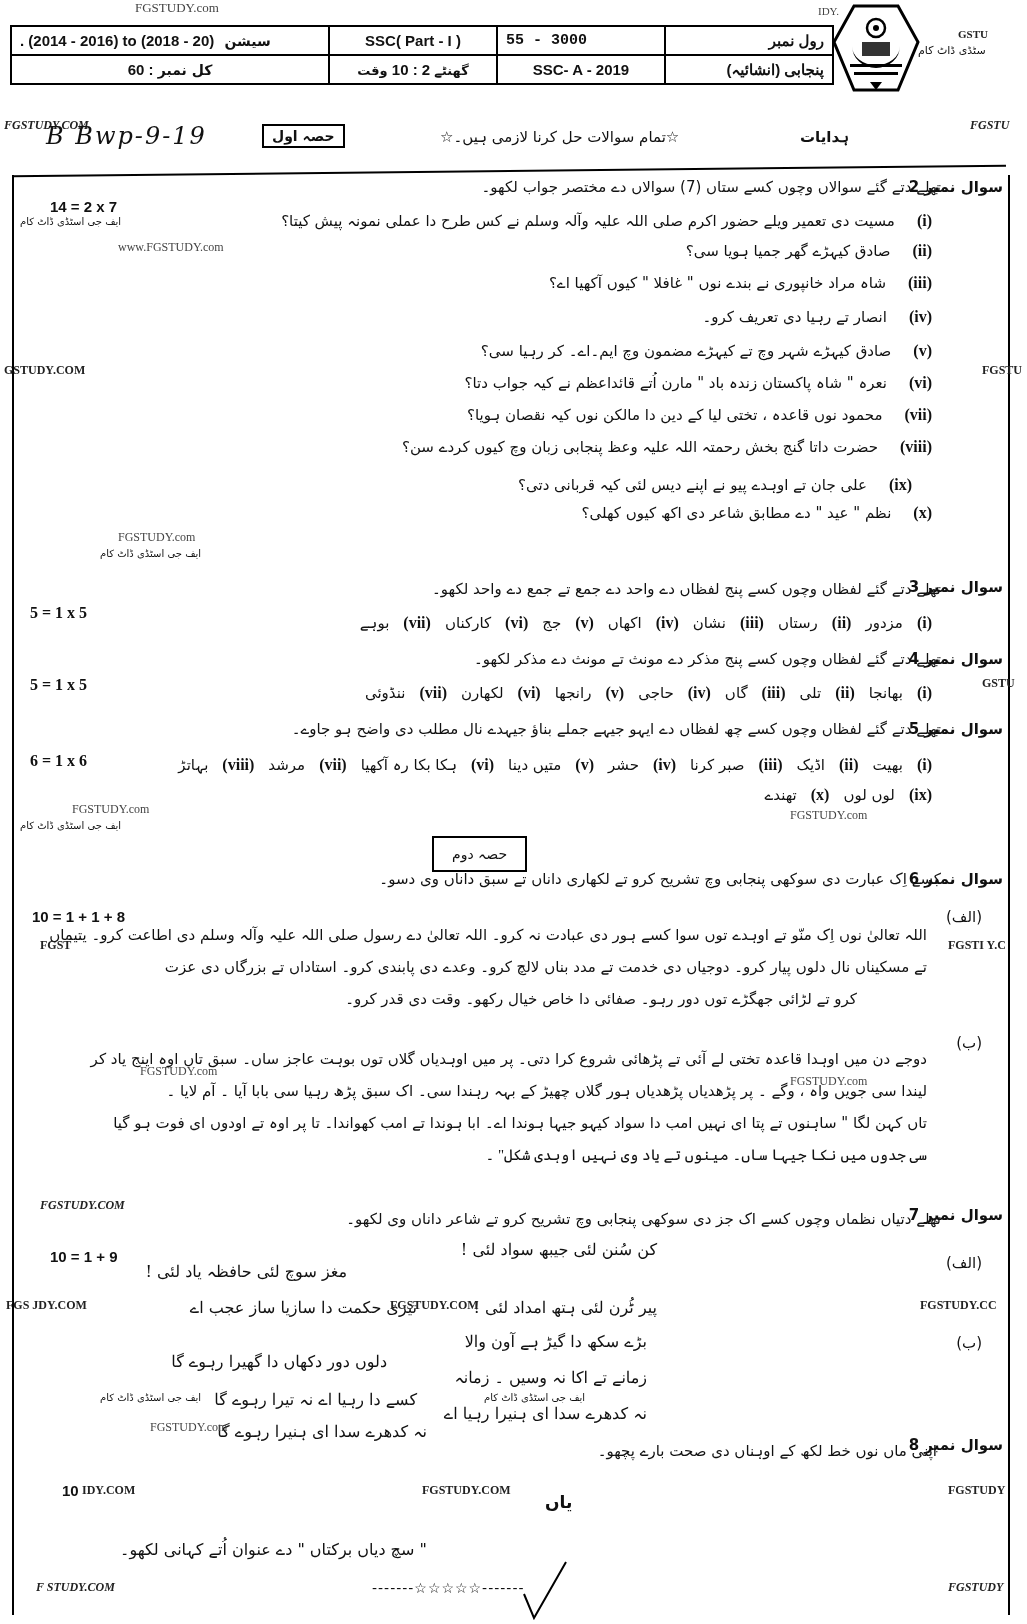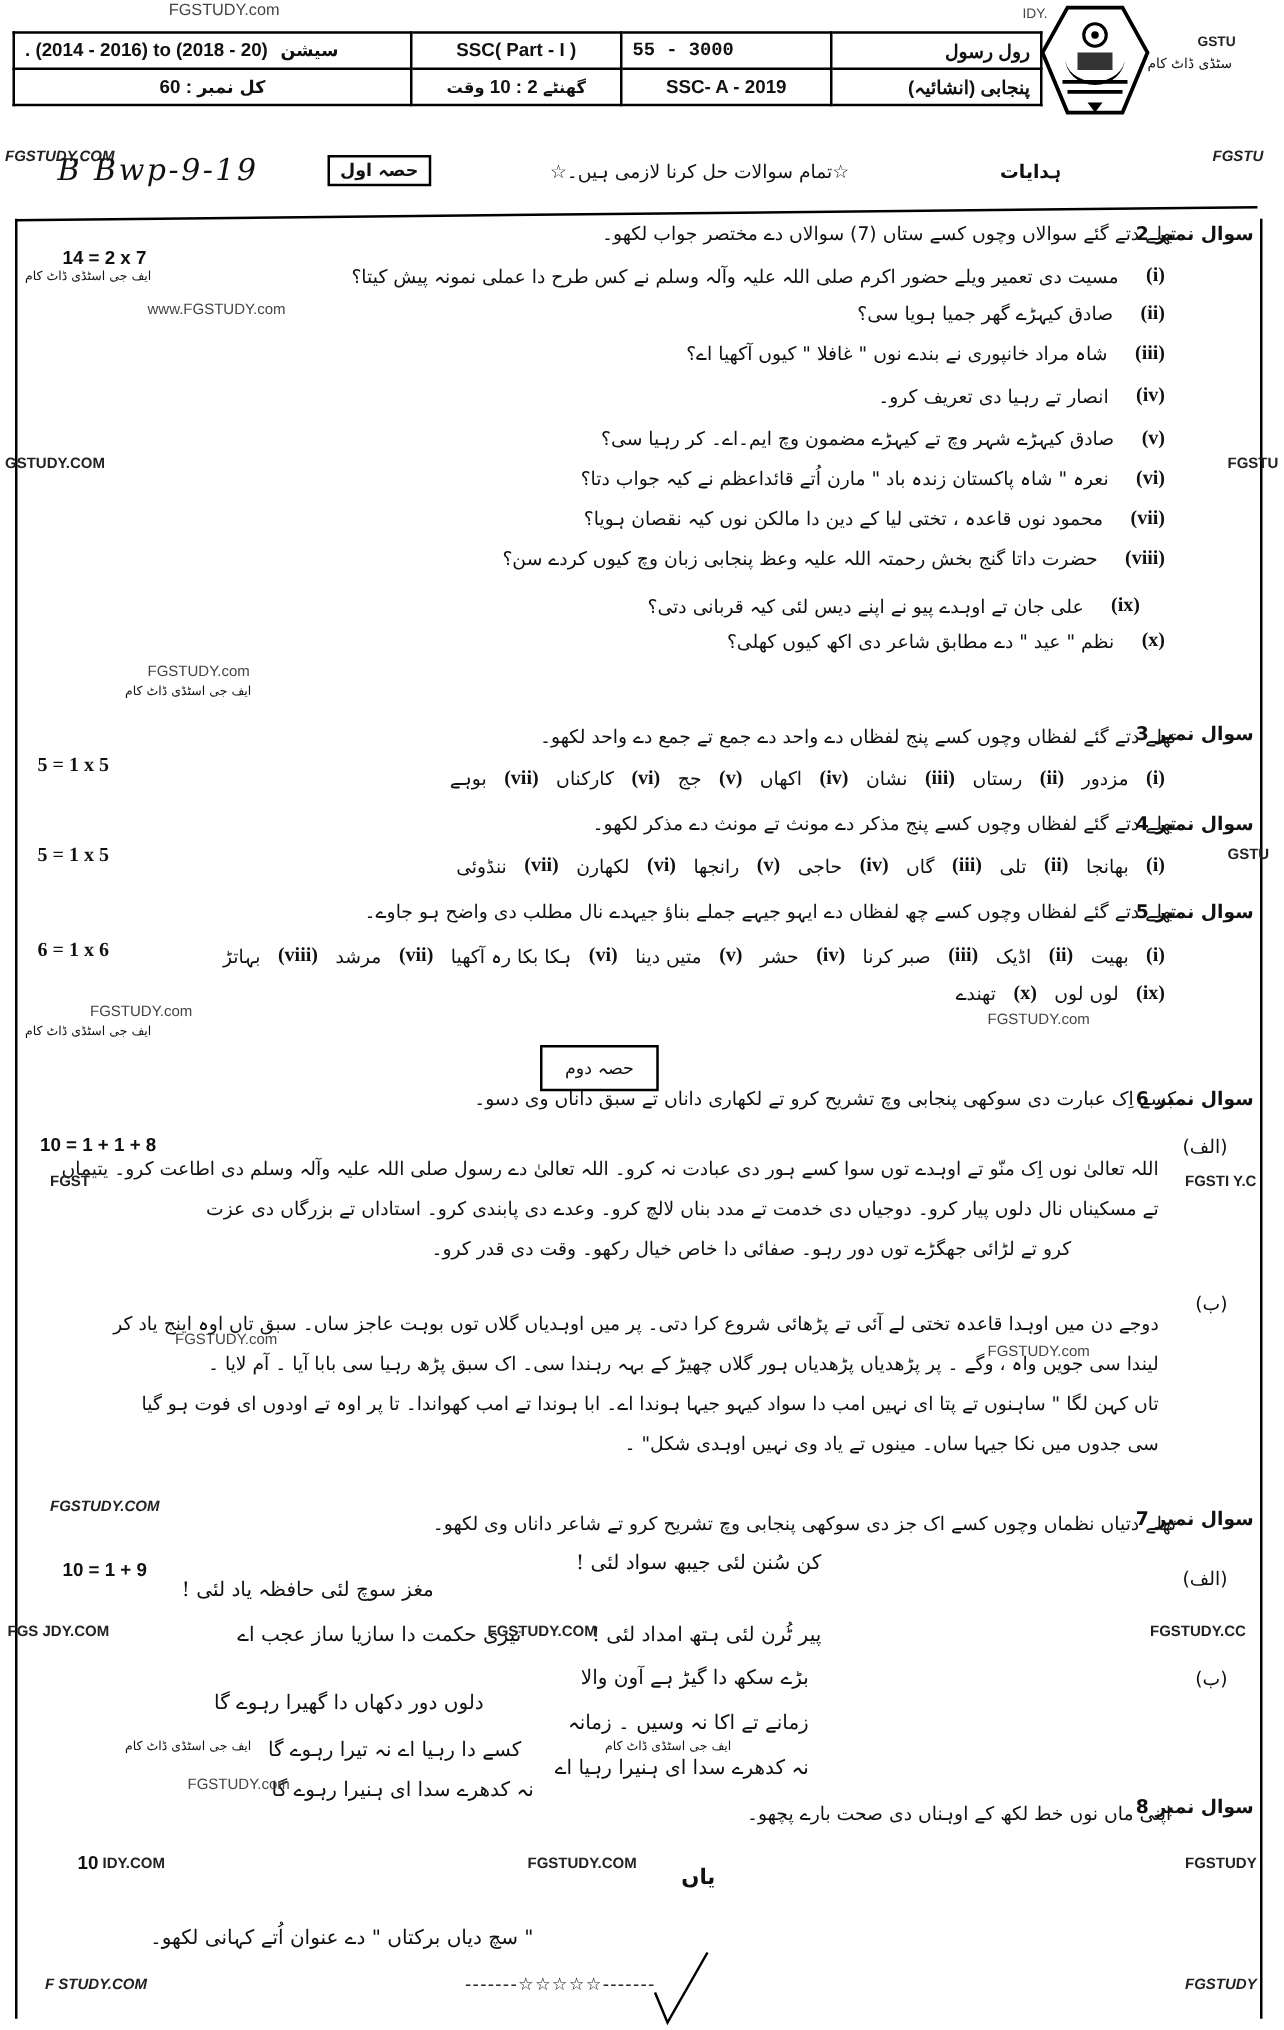--- a/index.html
+++ b/index.html
@@ -1,18 +1,18 @@
 <!DOCTYPE html>
 <html><head>
 <meta charset="utf-8">
 <style>
   html,body{margin:0;padding:0;background:#fff;}
   body{width:1027px;height:1624px;position:relative;overflow:hidden;font-family:"DejaVu Sans",sans-serif;color:#111;}
   .abs{position:absolute;}
-  .wm{font-family:Liberation Sans, sans-serif;font-size:12px;color:#222;font-weight:bold;}
+  .wm{font-family:Liberation Serif, serif;font-size:12px;color:#222;font-weight:bold;}
   .wm.thin{font-weight:normal;color:#444;}
   .urdu{direction:rtl;font-family:"DejaVu Sans",sans-serif;font-size:15px;white-space:nowrap;}
   .num{font-family:"Liberation Serif",serif;font-weight:bold;font-size:16px;}
   .marks{font-family:"Liberation Sans",sans-serif;font-weight:bold;font-size:15px;}
   table.hdr{border-collapse:collapse;position:absolute;left:10px;top:25px;}
   table.hdr td{border:2px solid #000;height:27px;padding:0 8px;font-family:"Liberation Sans",sans-serif;font-weight:bold;font-size:15px;white-space:nowrap;}
   .frame{position:absolute;left:12px;top:175px;width:994px;height:1440px;border-left:2px solid #000;border-right:2px solid #000;}
   .box{border:2px solid #000;padding:2px 8px;font-size:14px;background:#fff;}
   .roman{font-family:"Liberation Serif",serif;font-weight:bold;font-size:16px;direction:ltr;}
   .words{position:absolute;display:flex;flex-direction:row-reverse;gap:14px;align-items:center;font-size:14px;}
@@ -28,21 +28,21 @@
 
 <table class="hdr">
   <tbody>
       <tr>
     <td style="width:300px;">
       <span>. (2014 - 2016)  to   (2018 - 20)</span>
       <span class="urdu" style="font-size:14px;margin-left:6px;">سیشن</span>
     </td>
     <td style="width:150px;text-align:center;">SSC( Part - I )</td>
     <td style="width:150px;font-family:'Liberation Mono',monospace;">55 - 3000</td>
-    <td style="width:150px;text-align:right;" class="urdu">رول رسول</td>
+    <td style="width:150px;text-align:right;" class="urdu">رول نمبر</td>
   </tr>
   <tr>
     <td style="text-align:center;">
       <span>60  :</span>
       <span class="urdu" style="font-size:14px;">کل نمبر</span>
     </td>
     <td style="text-align:center;">
       <span class="urdu" style="font-size:13px;">گھنٹے</span>
       <span>2 : 10</span>
       <span class="urdu" style="font-size:13px;">وقت</span>
@@ -211,21 +211,21 @@
 <div class="abs urdu" style="right:100px;top:958px;">تے مسکیناں نال دلوں پیار کرو۔ دوجیاں دی خدمت تے مدد بناں لالچ کرو۔ وعدے دی پابندی کرو۔ استاداں تے بزرگاں دی عزت</div>
 <div class="abs urdu" style="right:170px;top:990px;">کرو تے لڑائی جھگڑے توں دور رہو۔ صفائی دا خاص خیال رکھو۔ وقت دی قدر کرو۔</div>
 <div class="abs urdu" style="right:240px;top:1018px;"></div>
 <div class="abs wm" style="left:40px;top:938px;">FGST</div>
 <div class="abs wm" style="left:948px;top:938px;">FGSTI Y.C</div>
 
 <div class="abs urdu" style="right:45px;top:1034px;">(ب)</div>
 <div class="abs urdu" style="right:100px;top:1050px;">دوجے دن میں اوہدا قاعدہ تختی لے آئی تے پڑھائی شروع کرا دتی۔ پر میں اوہدیاں گلاں توں بوہت عاجز ساں۔ سبق تاں اوہ اینج یاد کر</div>
 <div class="abs urdu" style="right:100px;top:1082px;">لیندا سی جویں واہ ، وگے ۔ پر پڑھدیاں پڑھدیاں ہور گلاں چھیڑ کے بہہ رہندا سی۔ اک سبق پڑھ رہیا سی بابا آیا ۔ آم لایا ۔</div>
 <div class="abs urdu" style="right:100px;top:1114px;">تاں کہن لگا " ساہنوں تے پتا ای نہیں امب دا سواد کیہو جیہا ہوندا اے۔ ابا ہوندا تے امب کھواندا۔ تا پر اوہ تے اودوں ای فوت ہو گیا</div>
-<div class="abs urdu" style="right:100px;top:1146px;">سی جدوں میں نکا جیہا ساں۔ مینوں تے یاد وی نہیں اوہدی شکل" ۔</div>
+<div class="abs urdu" style="right:100px;top:1146px;font-family:Liberation Serif, serif;">سی جدوں میں نکا جیہا ساں۔ مینوں تے یاد وی نہیں اوہدی شکل" ۔</div>
 <div class="abs wm thin" style="left:140px;top:1064px;">FGSTUDY.com</div>
 <div class="abs wm thin" style="left:790px;top:1074px;">FGSTUDY.com</div>
 <div class="abs wm" style="left:40px;top:1198px;font-style:italic;">FGSTUDY.COM</div>
 
 <div class="abs urdu" style="right:86px;top:1210px;">تھلے دتیاں نظماں وچوں کسے اک جز دی سوکھی پنجابی وچ تشریح کرو تے شاعر داناں وی لکھو۔</div>
 <div class="abs urdu" style="right:24px;top:1206px;font-weight:bold;">سوال نمبر 7</div>
 <div class="abs marks" style="left:50px;top:1248px;">10   = 1 + 9</div>
 <div class="abs urdu" style="right:45px;top:1254px;">(الف)</div>
 <div class="poem" style="right:370px;top:1240px;">کن سُنن لئی جیبھ سواد لئی !</div>
 <div class="poem" style="right:680px;top:1262px;">مغز سوچ لئی حافظہ یاد لئی !</div>

